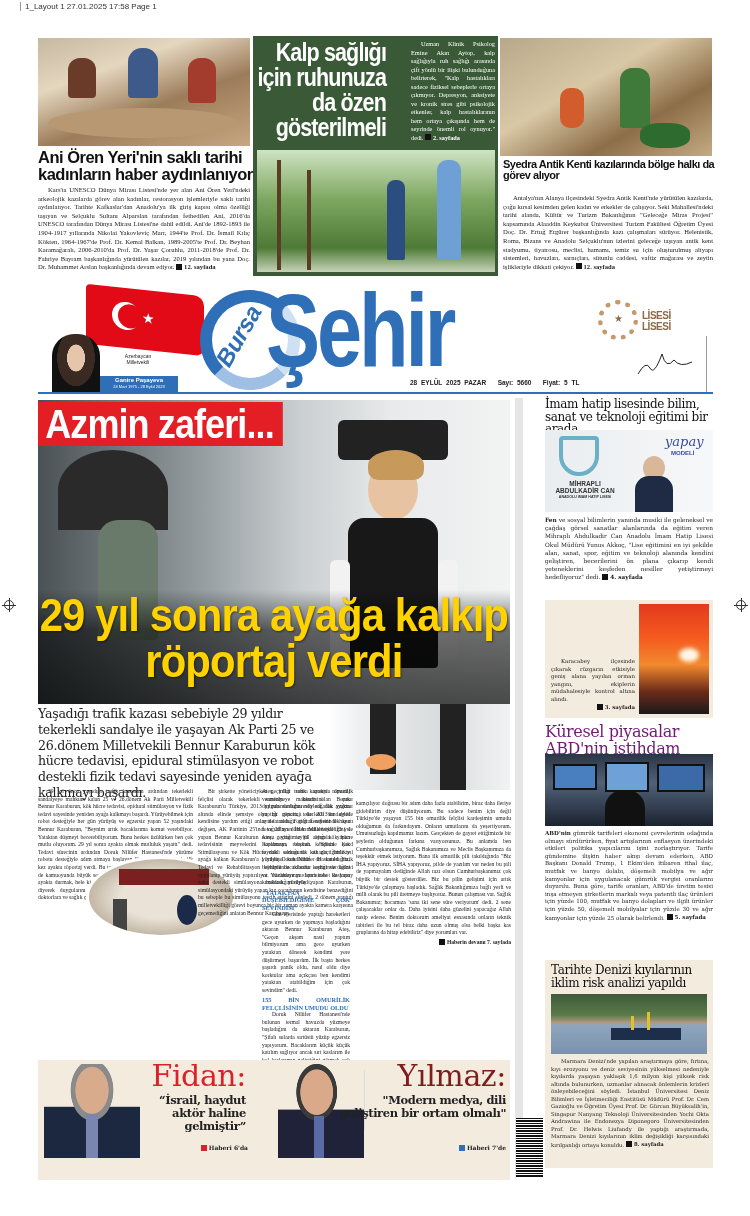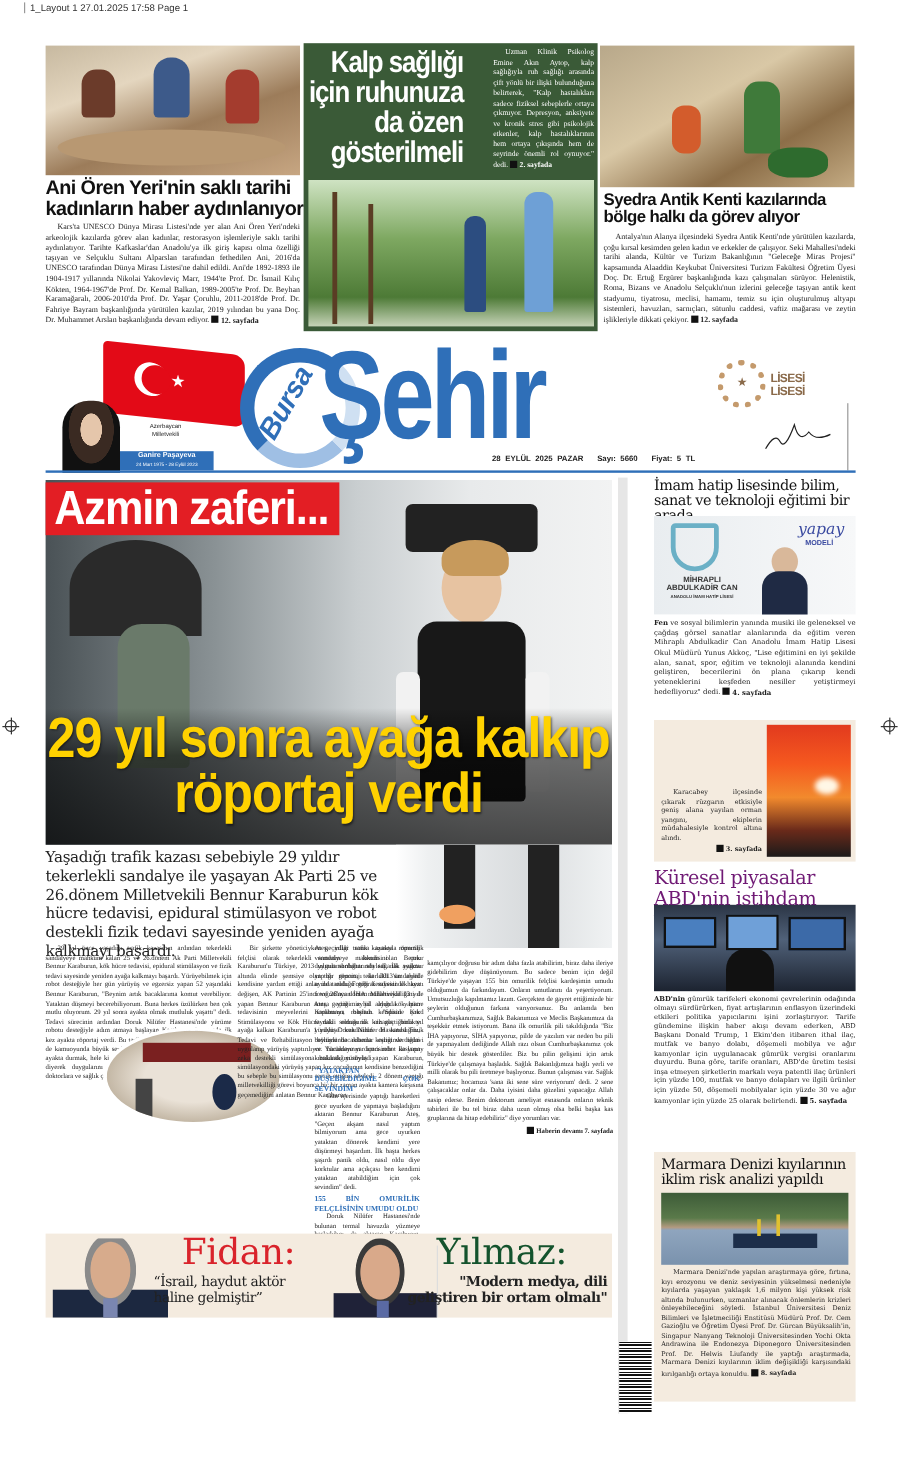--- a/index.html
+++ b/index.html
@@ -48,21 +48,21 @@
     <div class="abs" style="left:130px;top:30px;width:18px;height:80px;background:#2c4d80;border-radius:8px 8px 2px 2px"></div>
     <div class="abs" style="left:180px;top:10px;width:24px;height:100px;background:#6ea0d6;border-radius:10px 10px 2px 2px"></div>
   </div>
 </div>
 
 <div class="abs photo" style="left:500px;top:38px;width:212px;height:118px;background:linear-gradient(150deg,#b8a88a,#d9c8a6 40%,#8c6e48 70%,#c4ab83)">
   <div class="abs" style="left:120px;top:30px;width:30px;height:60px;background:#3f7a3a;border-radius:12px 12px 3px 3px"></div>
   <div class="abs" style="left:60px;top:50px;width:24px;height:40px;background:#d35c2c;border-radius:10px"></div>
   <div class="abs" style="left:140px;top:85px;width:50px;height:25px;background:#2e6b2e;border-radius:40%"></div>
 </div>
-<div class="abs h-sans" style="left:503px;top:159px;width:212px;font-size:14px;color:#111">Syedra Antik Kenti kazılarında bölge halkı da görev alıyor</div>
+<div class="abs h-sans" style="left:503px;top:159px;width:212px;font-size:11px;color:#111">Syedra Antik Kenti kazılarında bölge halkı da görev alıyor</div>
 <div class="abs body-text" style="left:503px;top:194px;width:210px">
   <p class="ind"><span>Antalya'nın Alanya ilçesindeki Syedra Antik Kenti'nde yürütülen kazılarda, çoğu kırsal kesimden gelen kadın ve erkekler de çalışıyor. Seki Mahallesi'ndeki tarihi alanda, Kültür ve Turizm Bakanlığının "Geleceğe Miras Projesi" kapsamında Alaaddin Keykubat Üniversitesi Turizm Fakültesi Öğretim Üyesi Doç. Dr. Ertuğ Ergürer başkanlığında kazı çalışmaları sürüyor. Helenistik, Roma, Bizans ve Anadolu Selçuklu'nun izlerini geleceğe taşıyan antik kent stadyumu, tiyatrosu, meclisi, hamamı, temiz su için oluşturulmuş altyapı sistemleri, havuzları, sarnıçları, sütunlu caddesi, vaftiz mağarası ve zeytin işlikleriyle dikkati çekiyor.</span> <span class="ref">12. sayfada</span></p>
 </div>
 
 <div class="abs" style="left:38px;top:284px;width:675px;height:110px">
 
   <div class="abs" style="left:48px;top:6px;width:118px;height:60px;background:#e30a17;transform:skewY(6deg);border-radius:4px 10px 8px 4px">
     <div class="abs" style="left:26px;top:14px;width:28px;height:28px;border-radius:50%;background:#fff"></div>
     <div class="abs" style="left:32px;top:16px;width:24px;height:24px;border-radius:50%;background:#e30a17"></div>
     <div class="abs" style="left:56px;top:20px;color:#fff;font-size:14px;font-family:'DejaVu Sans',sans-serif">★</div>
@@ -138,32 +138,32 @@
   <p style="color:#2f6fb8;font-weight:bold;font-size:6.3px;line-height:7.4px;margin-top:2px">"YATAKTAN DÜŞEBİLDİĞİME ÇOK SEVİNDİM"</p>
   <p class="ind">Gün içerisinde yaptığı hareketleri gece uyurken de yapmaya başladığını aktaran Bennur Karaburun Ateş, "Geçen akşam nasıl yaptım bilmiyorum ama gece uyurken yataktan dönerek kendimi yere düşürmeyi başardım. İlk başta herkes şaşırdı panik oldu, nasıl oldu diye korktular ama açıkçası ben kendimi yataktan atabildiğim için çok sevindim" dedi.</p>
   <p style="color:#2f6fb8;font-weight:bold;font-size:6.3px;line-height:7.4px;margin-top:2px">155 BİN OMURİLİK FELÇLİSİNİN UMUDU OLDU</p>
   <p class="ind">Doruk Nilüfer Hastanesi'nde bulunan termal havuzda yüzmeye başladığını da aktaran Karaburun, "Şifalı sularda sırtüstü yüzüp egzersiz yapıyorum. Bacaklarım küçük küçük katılım sağlıyor ancak sırt kaslarım ile kol kaslarımın geliştiğini görmek çok güzel bir duygu, bu beni daha çok</p>
 </div>
 <div class="abs body-text" style="left:356px;top:800px;width:155px;font-size:5.6px;line-height:7.6px">
   <p>kamçılıyor doğrusu bir adım daha fazla atabilirim, biraz daha ileriye gidebilirim diye düşünüyorum. Bu sadece benim için değil Türkiye'de yaşayan 155 bin omurilik felçlisi kardeşimin umudu olduğumun da farkındayım. Onların umutlarını da yeşertiyorum. Umutsuzluğa kapılmamız lazım. Gerçekten de gayret ettiğimizde bir şeylerin olduğunun farkına varıyorsunuz. Bu anlamda ben Cumhurbaşkanımıza, Sağlık Bakanımıza ve Meclis Başkanımıza da teşekkür etmek istiyorum. Bana ilk omurilik pili takıldığında "Biz İHA yapıyoruz, SİHA yapıyoruz, pilde de yazılım var neden bu pili de yapmayalım dediğinde Allah razı olsun Cumhurbaşkanımız çok büyük bir destek gösterdiler. Biz bu pilin gelişimi için artık Türkiye'de çalışmaya başladık. Sağlık Bakanlığımıza bağlı yerli ve milli olarak bu pili üretmeye başlıyoruz. Bunun çalışması var. Sağlık Bakanımız; hocamıza 'sana iki sene süre veriyorum' dedi. 2 sene çalışacaklar onlar da. Daha iyisini daha güzelini yapacağız Allah nasip ederse. Benim doktorum ameliyat esnasında onların teknik tabirleri ile bu tel biraz daha uzun olmuş olsa belki başka kas gruplarına da hitap edebiliriz" diye yorumları var.</p>
   <p style="text-align:right;margin-top:2px"><span class="ref">Haberin devamı 7. sayfada</span></p>
 </div>
 
-<div class="abs" style="left:38px;top:1028px;width:472px;height:70px;background:#f4ebdf;overflow:hidden">
+<div class="abs" style="left:38px;top:1060px;width:472px;height:120px;background:#f4ebdf;overflow:hidden">
   <div class="abs" style="left:6px;top:4px;width:96px;height:94px;background:radial-gradient(ellipse at 50% 28%,#d7ab8c 0 24%,#8a8a8a 25% 31%,transparent 32%),linear-gradient(180deg,transparent 45%,#1c2840 46%)">
     <div class="abs" style="left:42px;top:50px;width:12px;height:44px;background:#7a86b0"></div>
   </div>
   <div class="abs serif-h" style="left:100px;top:0;width:108px;text-align:right;font-size:30px;color:#d9232b">Fidan:</div>
-  <div class="abs serif-h" style="left:90px;top:34px;width:118px;font-size:11.5px;font-weight:normal;color:#222;line-height:13px">“İsrail, haydut aktör haline gelmiştir”</div>
+  <div class="abs serif-h" style="left:90px;top:34px;width:118px;text-align:right;font-size:11.5px;font-weight:bold;color:#222;line-height:13px">“İsrail, haydut aktör haline gelmiştir”</div>
   <div class="abs" style="left:150px;top:84px;width:60px;text-align:right;font:bold 6px 'DejaVu Serif',serif"><span style="display:inline-block;width:6px;height:6px;background:#d9232b;vertical-align:-0.5px;margin-right:2px"></span><span>Haberi 6'da</span></div>
   <div class="abs" style="left:240px;top:4px;width:86px;height:94px;background:radial-gradient(ellipse at 45% 30%,#d9a98a 0 24%,#3a3a3a 25% 30%,transparent 31%),linear-gradient(180deg,transparent 48%,#1f2238 49%)">
     <div class="abs" style="left:36px;top:52px;width:10px;height:42px;background:#5a6aa4"></div>
   </div>
   <div class="abs" style="left:326px;top:10px;width:1px;height:60px;background:#ddd"></div>
-  <div class="abs serif-h" style="left:326px;top:0;width:142px;text-align:left;font-size:30px;color:#14532d">Yılmaz:</div>
+  <div class="abs serif-h" style="left:326px;top:0;width:142px;text-align:right;font-size:30px;color:#7f1d1d">Yılmaz:</div>
   <div class="abs serif-h" style="left:300px;top:34px;width:168px;text-align:right;font-size:11.5px;font-weight:bold;color:#222;line-height:13px">"Modern medya, dili geliştiren bir ortam olmalı"</div>
   <div class="abs" style="left:408px;top:84px;width:60px;text-align:right;font:bold 6px 'DejaVu Serif',serif"><span style="display:inline-block;width:6px;height:6px;background:#2f6fb8;vertical-align:-0.5px;margin-right:2px"></span><span>Haberi 7'de</span></div>
 </div>
 
 <div class="abs sidebar-mark" style="left:515px;top:398px;height:780px"></div>
 
 <div class="abs serif-h" style="left:545px;top:398px;width:172px;font-size:12px;color:#111">İmam hatip lisesinde bilim, sanat ve teknoloji eğitimi bir arada</div>
 <div class="abs" style="left:545px;top:430px;width:168px;height:82px;background:linear-gradient(90deg,#e9edf0,#f7f8f9);overflow:hidden">
   <div class="abs" style="left:14px;top:6px;width:40px;height:40px;border:4px solid #6bb0c6;border-radius:4px 4px 20px 20px"></div>
   <div class="abs" style="left:4px;top:50px;width:72px;text-align:center;font:bold 6.5px/7px 'Liberation Sans',sans-serif;color:#333">
@@ -195,21 +195,21 @@
   <div class="abs" style="left:8px;top:10px;width:44px;height:26px;background:#4a7fbf;border:2px solid #111"></div>
   <div class="abs" style="left:60px;top:8px;width:44px;height:30px;background:#6fa0d8;border:2px solid #111"></div>
   <div class="abs" style="left:112px;top:10px;width:48px;height:28px;background:#3c6aa8;border:2px solid #111"></div>
   <div class="abs" style="left:60px;top:36px;width:40px;height:36px;background:#111;border-radius:18px 18px 0 0"></div>
 </div>
 <div class="abs body-text" style="left:545px;top:830px;width:168px;font-family:'DejaVu Serif',serif;font-size:5.6px;line-height:7.6px">
   <p><b>ABD'nin</b> <span>gümrük tarifeleri ekonomi çevrelerinin odağında olmayı sürdürürken, fiyat artışlarının enflasyon üzerindeki etkileri politika yapıcılarını işini zorlaştırıyor. Tarife gündemine ilişkin haber akışı devam ederken, ABD Başkanı Donald Trump, 1 Ekim'den itibaren ithal ilaç, mutfak ve banyo dolabı, döşemeli mobilya ve ağır kamyonlar için uygulanacak gümrük vergisi oranlarını duyurdu. Buna göre, tarife oranları, ABD'de üretim tesisi inşa etmeyen şirketlerin markalı veya patentli ilaç ürünleri için yüzde 100, mutfak ve banyo dolapları ve ilgili ürünler için yüzde 50, döşemeli mobilyalar için yüzde 30 ve ağır kamyonlar için yüzde 25 olarak belirlendi.</span> <span class="ref">5. sayfada</span></p>
 </div>
 
 <div class="abs" style="left:545px;top:960px;width:168px;height:208px;background:#f4ebdf">
-  <div class="abs serif-h" style="left:6px;top:4px;width:160px;font-size:12px;color:#111">Marmara Denizi kıyılarının iklim risk analizi yapıldı</div>
+  <div class="abs serif-h" style="left:6px;top:4px;width:160px;font-size:12px;color:#111">Tarihte Denizi kıyılarının iklim risk analizi yapıldı</div>
   <div class="abs" style="left:6px;top:34px;width:156px;height:60px;background:linear-gradient(180deg,#3d5b38 0%,#5a7a4a 35%,#b39a80 48%,#8fa5be 52%,#7a92ad 100%);overflow:hidden">
     <div class="abs" style="left:60px;top:34px;width:70px;height:12px;background:#1c2e4a"></div>
     <div class="abs" style="left:80px;top:22px;width:3px;height:14px;background:#e0c030"></div>
     <div class="abs" style="left:96px;top:18px;width:3px;height:18px;background:#e0c030"></div>
   </div>
   <div class="abs body-text" style="left:6px;top:98px;width:158px;font-family:'DejaVu Serif',serif;font-size:5.3px;line-height:7.5px">
     <p class="ind"><span>Marmara Denizi'nde yapılan araştırmaya göre, fırtına, kıyı erozyonu ve deniz seviyesinin yükselmesi nedeniyle kıyılarda yaşayan yaklaşık 1,6 milyon kişi yüksek risk altında bulunurken, uzmanlar alınacak önlemlerin krizleri önleyebileceğini söyledi. İstanbul Üniversitesi Deniz Bilimleri ve İşletmeciliği Enstitüsü Müdürü Prof. Dr. Cem Gazioğlu ve Öğretim Üyesi Prof. Dr. Gürcan Büyüksalih'in, Singapur Nanyang Teknoloji Üniversitesinden Yochi Okta Andrawina ile Endonezya Diponegoro Üniversitesinden Prof. Dr. Helwis Liufandy ile yaptığı araştırmada, Marmara Denizi kıyılarının iklim değişikliği karşısındaki kırılganlığı ortaya konuldu.</span> <span class="ref">8. sayfada</span></p>
   </div>
 </div>
 

